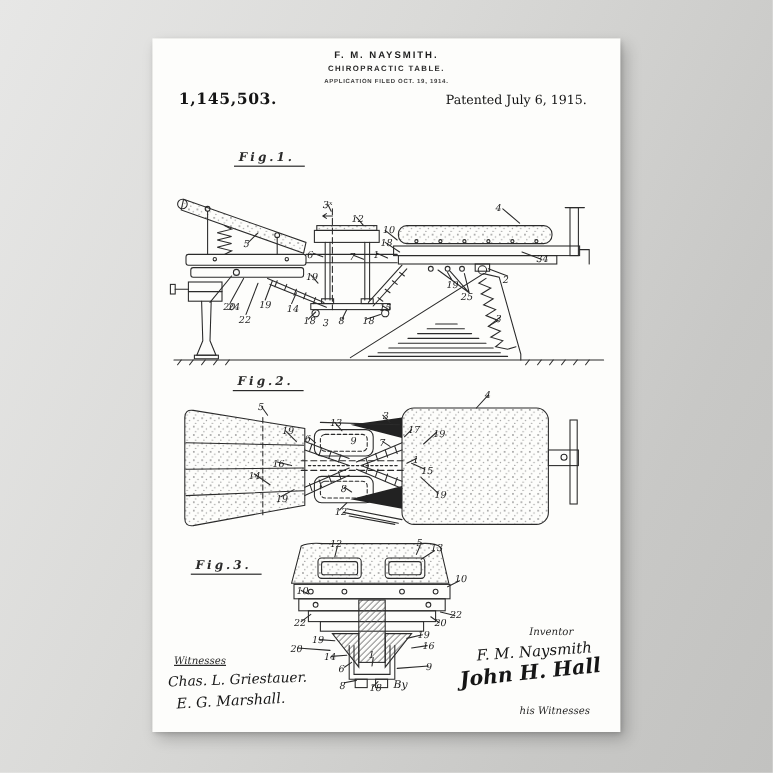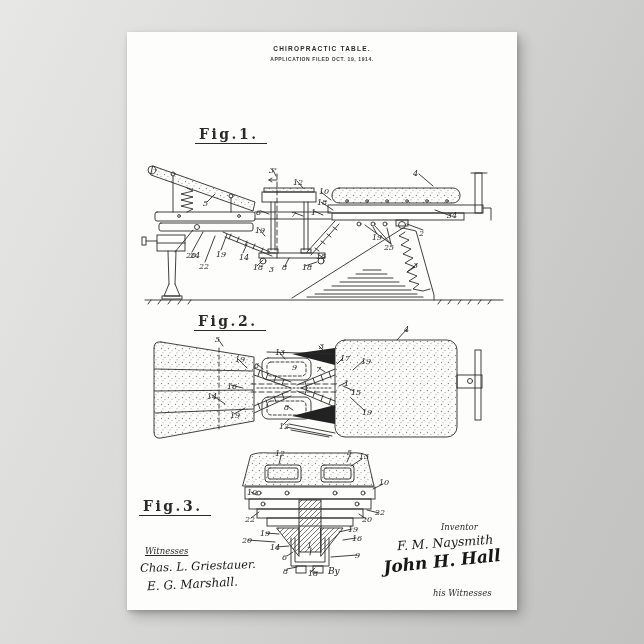--- a/index.html
+++ b/index.html
@@ -21,22 +21,22 @@
     position:absolute;top:44px;left:22px;right:28px;
     display:flex;justify-content:space-between;align-items:baseline;
     font-family:"DejaVu Serif",serif;color:#141414;
   }
   .patnum{font-size:13px;font-weight:bold;letter-spacing:.5px;}
   .patdate{font-size:10.5px;}
   .fig{position:absolute;}
   .fig svg{position:absolute;left:0;top:0;}
   .figlabel{
     position:absolute;font-family:"DejaVu Serif",serif;font-weight:bold;
-    font-size:14px;letter-spacing:2.5px;color:#2a2a2a;
-    border-bottom:1.5px solid #2a2a2a;padding:0 8px 1px 4px;
+    font-size:10px;letter-spacing:2.5px;color:#2a2a2a;
+    border-bottom:1.5px solid #2a2a2a;padding:0 8px 1px 4px;font-style:italic;
   }
   .numerals{position:absolute;left:0;top:0;right:0;bottom:0;pointer-events:none;}
   .numeral{
     position:absolute;font-family:"DejaVu Serif",serif;font-style:italic;
     font-size:8px;color:#1c1c1c;white-space:nowrap;line-height:1;
   }
   .sig{position:absolute;color:#161616;white-space:nowrap;font-family:"DejaVu Serif",serif;}
   .script-sm{font-style:italic;font-size:8.5px;color:#2a2a2a;}
   .handw{font-style:italic;}
   .w-label{left:18px;top:514px;text-decoration:underline;}
@@ -60,22 +60,27 @@
     </pattern>
     <pattern id="hatch" width="5" height="5" patternUnits="userSpaceOnUse">
       <path d="M0,5 L5,0" stroke="#555" stroke-width="0.8"></path>
     </pattern>
   </defs>
 </svg>
 
 <div class="sheet">
 
   <div class="hdr">
+    <div class="name">F. M. NAYSMITH.</div>
     <div class="ptitle">CHIROPRACTIC TABLE.</div>
     <div class="app">APPLICATION FILED OCT. 19, 1914.</div>
+  </div>
+  <div class="numrow">
+    <span class="patnum">1,145,503.</span>
+    <span class="patdate">Patented July 6, 1915.</span>
   </div>
 
   <div class="fig" style="left:8px;top:92px;width:378px;height:182px;">
     <svg viewBox="0 0 378 182" width="378" height="182">
       <g stroke="#2b2b2b" stroke-width="0.9" fill="none" stroke-linecap="round">
 
         <line x1="10" y1="176" x2="368" y2="176"></line>
         <path d="M16,176l-3,4 M26,176l-3,4 M36,176l-3,4 M46,176l-3,4 M56,176l-3,4 M306,176l-3,4 M316,176l-3,4 M326,176l-3,4 M336,176l-3,4 M346,176l-3,4 M356,176l-3,4"></path>
 
         <rect x="22" y="111" width="28" height="16"></rect>
@@ -278,21 +283,21 @@
 
         <path d="M152,90 L152,118 L190,118 L190,90"></path>
         <path d="M156,90 L156,114 L186,114 L186,90"></path>
 
         <rect x="157" y="118" width="10" height="7"></rect>
         <rect x="174" y="118" width="10" height="7"></rect>
 
         <path d="M142,8 L140,16 M211,7 L208,14 M223,11 L212,18 M112,44 L118,47 M244,36 L234,41 M112,70 L120,64 M240,65 L228,62 M227,71 L220,66 M213,81 L200,84 M217,90 L204,92 M127,85 L140,86 M109,92 L136,94 M137,99 L150,98 M172,100 L171,107 M148,108 L154,104 M218,107 L192,109 M148,121 L158,119 M172,124 L176,120"></path>
       </g>
     </svg>
-    <div class="figlabel" style="left:0;top:18px;margin-top:32px;">Fig.3.</div>
+    <div class="figlabel" style="left:20px;top:18px;">Fig.3.</div>
     <div class="numerals">
         <span class="numeral" style="left: 136px; top: 2px;">12</span>
         <span class="numeral" style="left: 208px; top: 1px;">5</span>
         <span class="numeral" style="left: 220px; top: 5px;">13</span>
         <span class="numeral" style="left: 108px; top: 41px;">10</span>
         <span class="numeral" style="left: 240px; top: 31px;">10</span>
         <span class="numeral" style="left: 106px; top: 68px;">22</span>
         <span class="numeral" style="left: 236px; top: 61px;">22</span>
         <span class="numeral" style="left: 223px; top: 68px;">20</span>
         <span class="numeral" style="left: 209px; top: 78px;">19</span>

